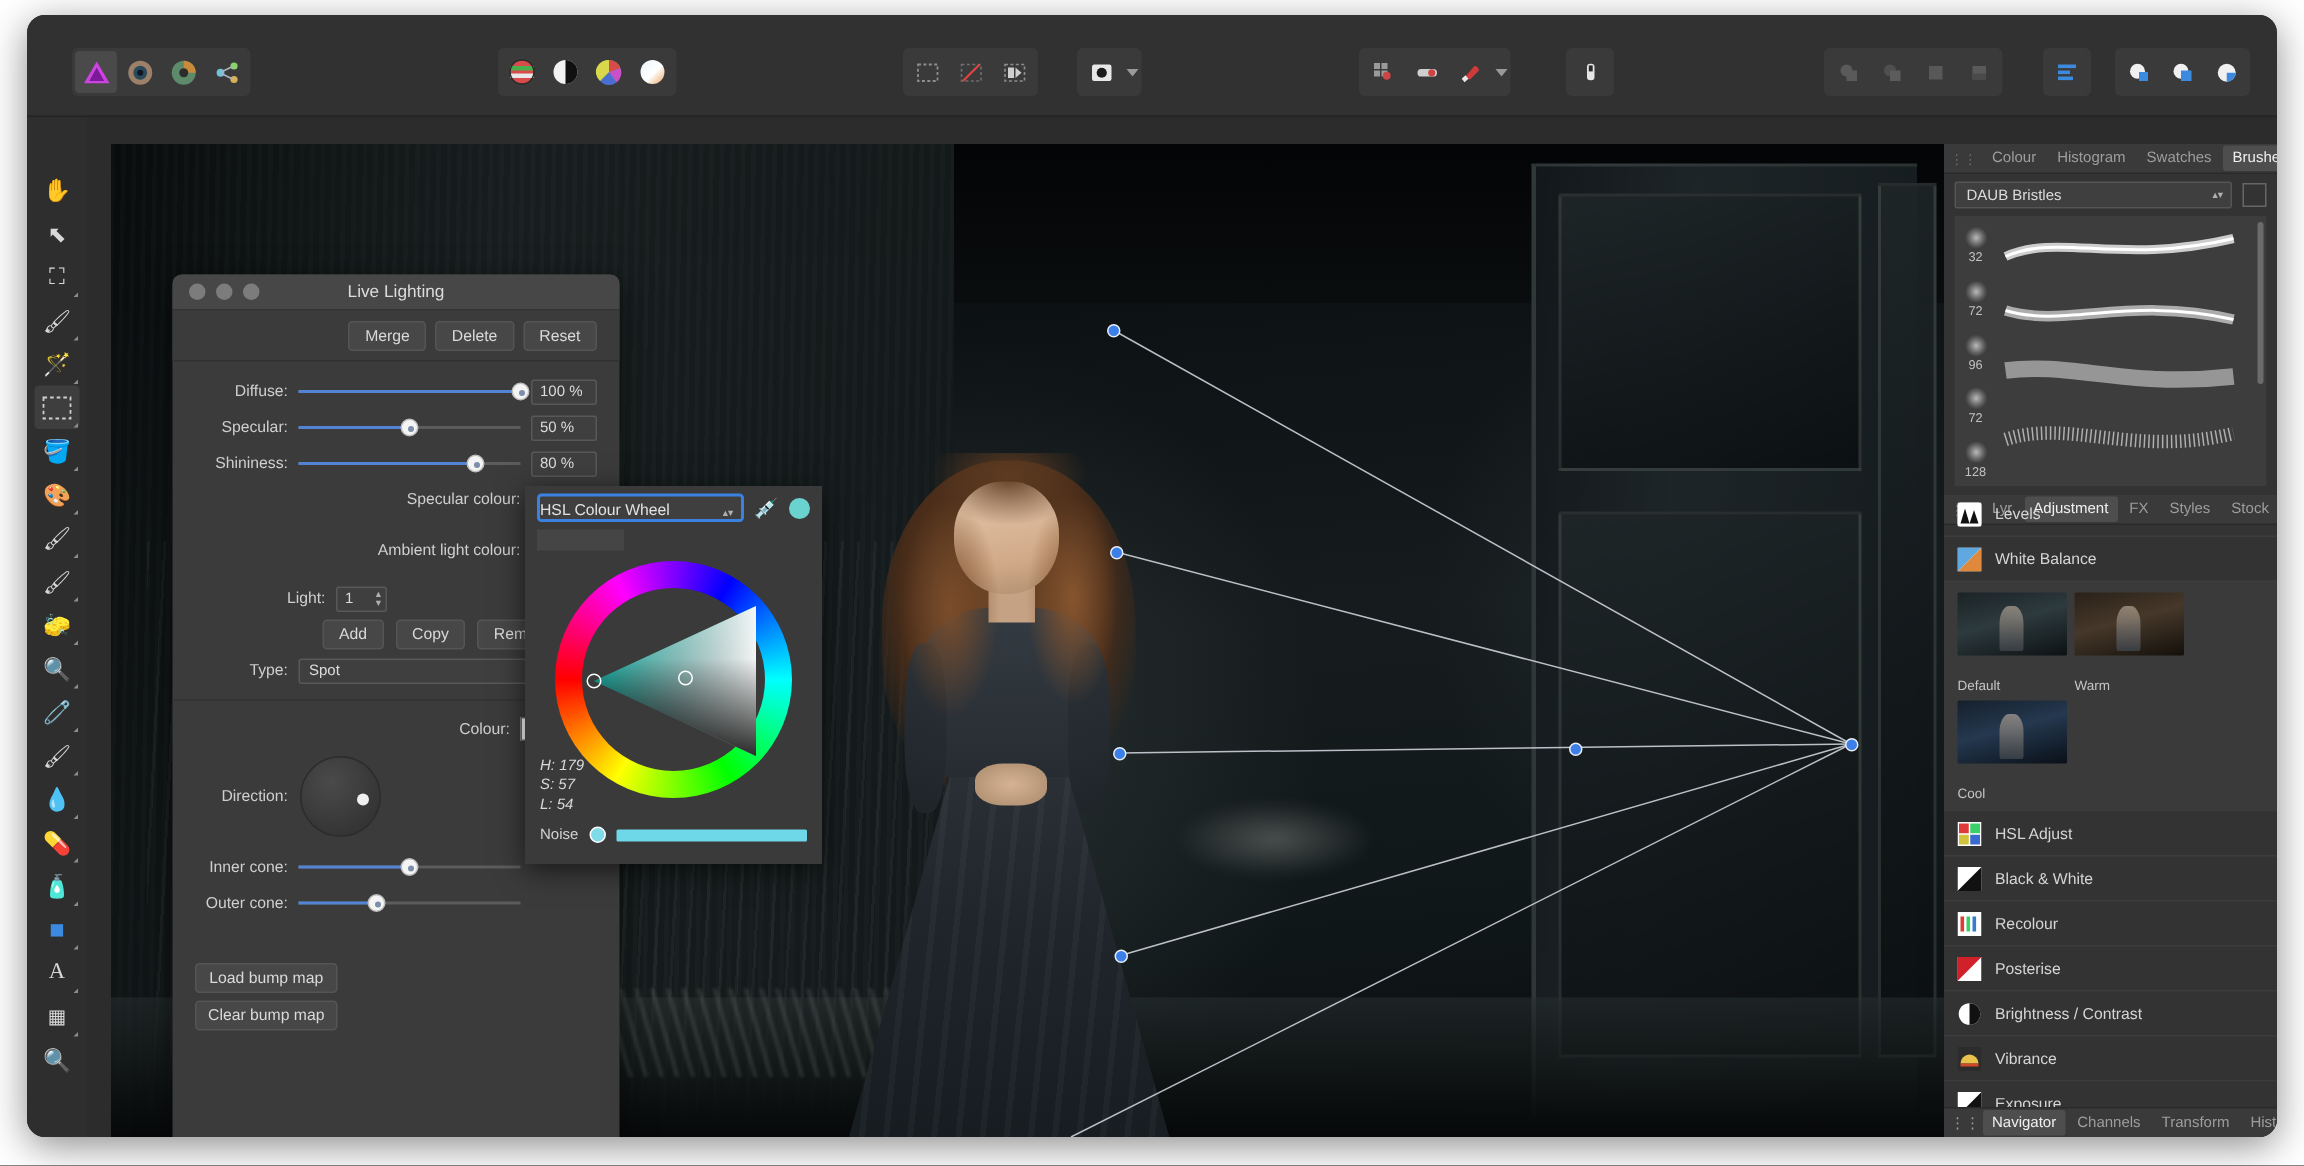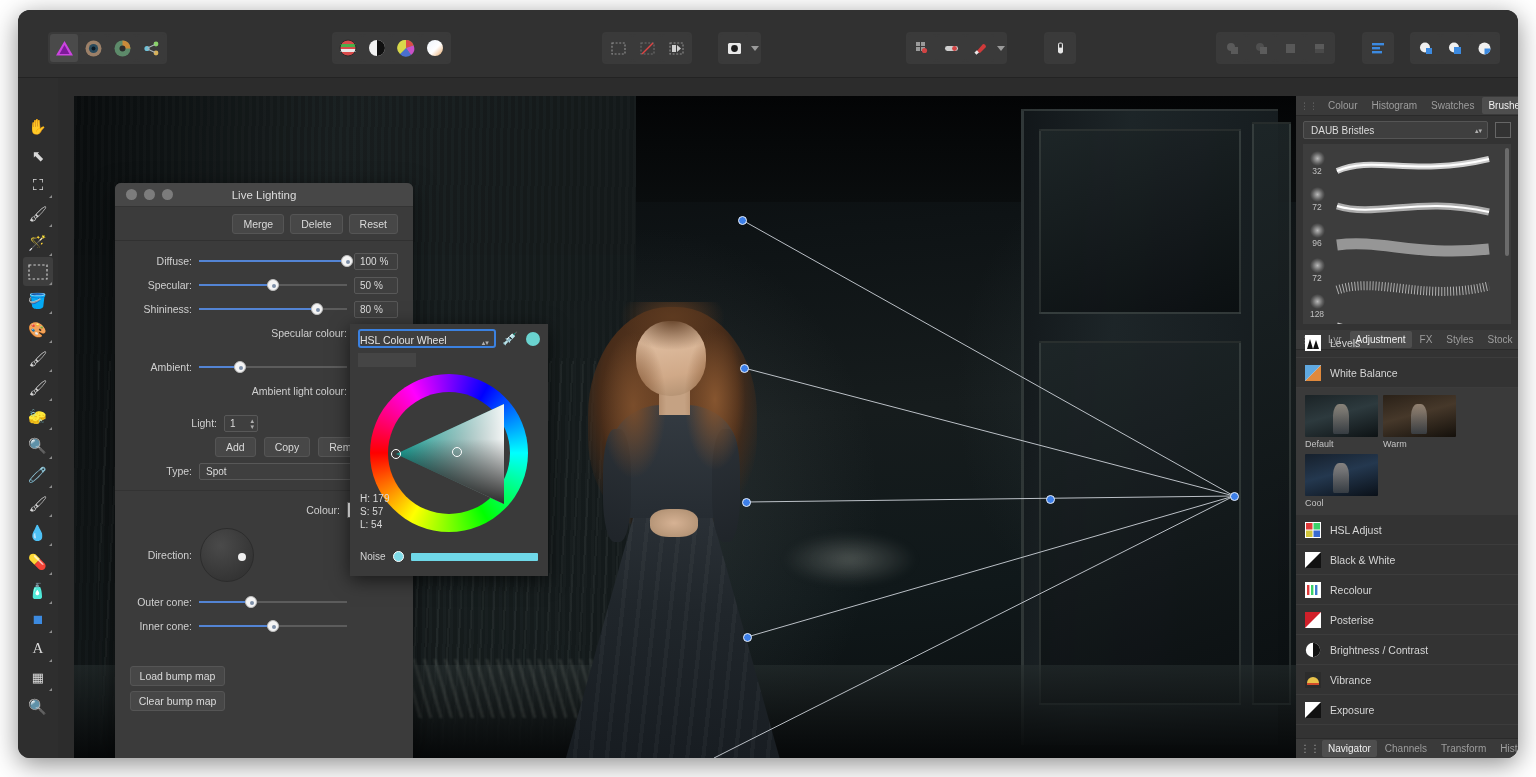--- a/index.html
+++ b/index.html
@@ -309,21 +309,21 @@
   }
   .tri-dark {
     position:absolute; left:26px; top:30px; width:108px; height:100px;
     background: linear-gradient(to bottom, rgba(0,0,0,0) 35%, rgba(0,0,0,0.82) 100%);
     clip-path: polygon(0% 50%, 100% 0%, 100% 100%);
   }
   .cw-mark {
     position:absolute; width:10px; height:10px; margin:-5px 0 0 -5px;
     border-radius:50%; border:1.6px solid #ffffff;
   }
-  .hsl { position:absolute; left:10px; top:168px; line-height:13px; font-size:10px; color:#d8d8d8; }
+  .hsl { position:absolute; left:10px; top:180px; line-height:13px; font-size:10px; color:#d8d8d8;font-style:italic; }
   .noise-row {
     position:absolute; left:10px; bottom:14px; right:10px;
     display:flex; align-items:center; gap:7px;
   }
   .noise-track { flex:1; height:8px; background:#6fd8e8; border-radius:1px; }
   .noise-knob {
     width:11px; height:11px; border-radius:50%; background:#7fdbe8;
     border:1.5px solid #ffffff; position:relative;
   }
   .eyedrop { font-size:13px; }
@@ -372,21 +372,21 @@
   .adj-ico { width:16px; height:16px; border-radius:2px; flex:none; }
   .presets { display:flex; flex-wrap:wrap; gap:5px; padding:7px 0 7px 9px; background:#3a3a3a; }
   .preset { width:73px; }
   .preset-img { width:73px; height:42px; border-radius:1px;
     background: linear-gradient(165deg,#1b2326 0%, #2d3a3e 45%, #0d1214 100%); position:relative; overflow:hidden;}
   .preset-img::after {
     content:''; position:absolute; left:38%; top:22%; width:22%; height:70%;
     background: linear-gradient(180deg, rgba(215,195,175,0.55), rgba(60,66,72,0.85));
     border-radius:40% 40% 8% 8%;
   }
-  .preset-lbl { font-size:9px; color:#c4c4c4; margin-top:2px; }
+  .preset-lbl { font-size:9px; color:#c4c4c4; margin-top:15px; }
   .botbar {
     position:absolute; left:0; right:0; bottom:0; height:20px;
     background:#3a3a3a; display:flex; align-items:center;
     font-size:10px; color:#9d9d9d; gap:2px; padding-left:4px;
     border-top:1px solid #2a2a2a;
   }
 </style>
 </head>
 <body>
 
@@ -767,29 +767,20 @@
       <div class="val">80 %</div>
     </div>
 
     <div class="row" style="justify-content:flex-end;">
       <div class="lbl">Specular colour:</div>
       <div class="swatch" style="background:#6ed3cf;"></div>
     </div>
 
     <div style="height:10px;"></div>
 
-    <div class="row">
-      <div class="lbl lbl-w">Ambient:</div>
-      <div class="sld">
-        <div class="sld-track"></div>
-          <div class="sld-fill" style="width:28%"></div>
-        <div class="sld-knob" style="left:28%"></div>
-      </div>
-      <div style="width:44px;"></div>
-    </div>
 
     <div class="row" style="justify-content:flex-end;">
       <div class="lbl">Ambient light colour:</div>
       <div class="swatch" style="background:#3f3f3f;border-color:#555;"></div>
     </div>
 
     <div style="height:8px;"></div>
 
     <div class="row" style="justify-content:flex-start;padding-left:62px;">
       <div class="lbl" style="width:40px">Light:</div>
@@ -834,35 +825,35 @@
         </div>
         <div style="display:flex;align-items:center;gap:6px;">
           <div class="lbl" style="flex:1">Elevation:</div>
         </div>
       </div>
     </div>
 
     <div style="height:8px;"></div>
 
     <div class="row">
+      <div class="lbl lbl-w">Inner cone:</div>
+      <div class="sld">
+        <div class="sld-track"></div>
+          <div class="sld-fill" style="width:50%"></div>
+        <div class="sld-knob" style="left:50%"></div>
+      </div>
+      <div style="width:44px;"></div>
+    </div>
+
+    <div class="row">
       <div class="lbl lbl-w">Outer cone:</div>
       <div class="sld">
         <div class="sld-track"></div>
           <div class="sld-fill" style="width:35%"></div>
         <div class="sld-knob" style="left:35%"></div>
-      </div>
-      <div style="width:44px;"></div>
-    </div>
-
-    <div class="row">
-      <div class="lbl lbl-w">Inner cone:</div>
-      <div class="sld">
-        <div class="sld-track"></div>
-          <div class="sld-fill" style="width:50%"></div>
-        <div class="sld-knob" style="left:50%"></div>
       </div>
       <div style="width:44px;"></div>
     </div>
 
     <div style="height:14px;"></div>
 
 
     <div style="height:14px;"></div>
 
     <button class="bmp-btn">Load bump map</button>

